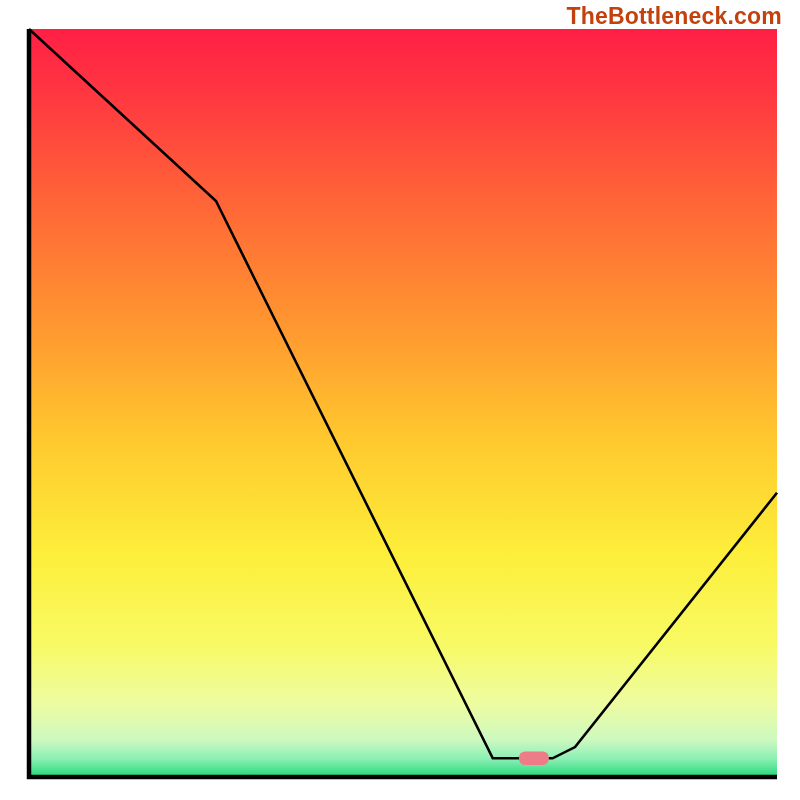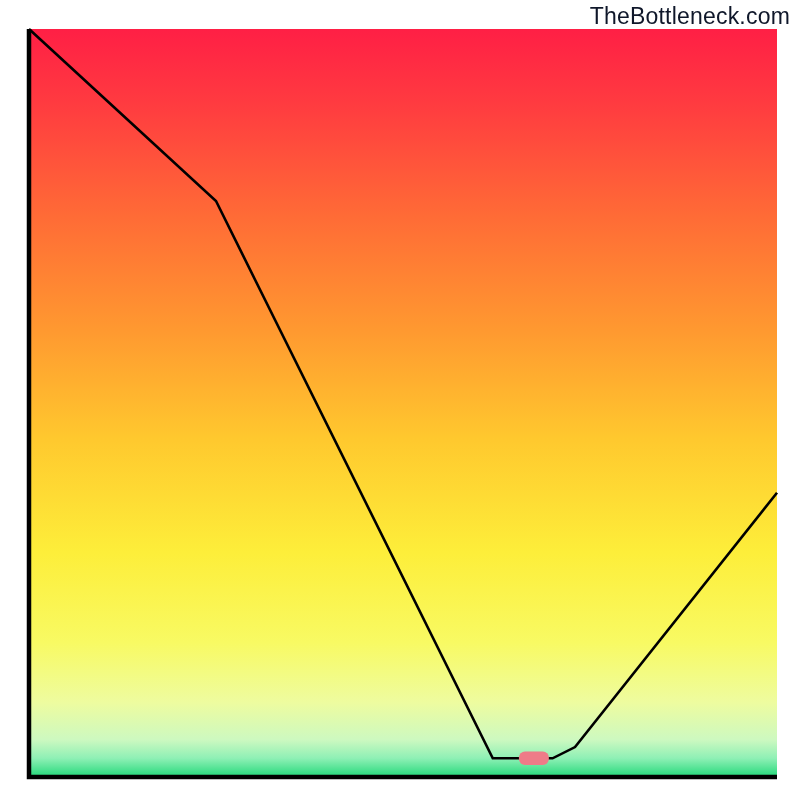--- a/index.html
+++ b/index.html
@@ -11,24 +11,24 @@
     font-family: Arial, Helvetica, sans-serif;
   }
   .container {
     position: relative;
     width: 800px;
     height: 800px;
   }
   .watermark {
     position: absolute;
     top: 3px;
-    right: 10px;
+    right: 18px;
     font-size: 23px;
-    font-weight: 400;
-    color: #0f172a;
+    font-weight: 700;
+    color: #c2410c;
     letter-spacing: 0.2px;
     z-index: 20;
   }
   svg.chart {
     position: absolute;
     top: 0;
     left: 0;
   }
 </style>
 </head>

